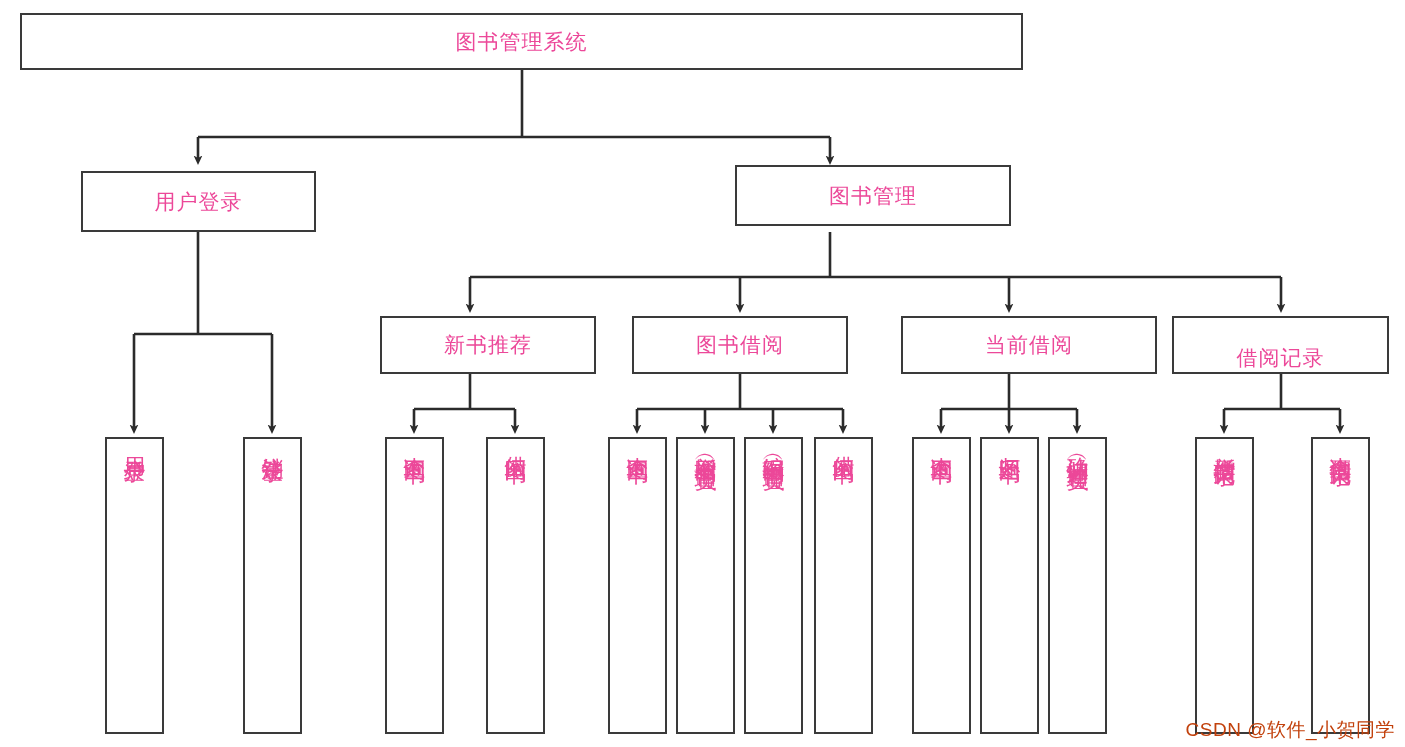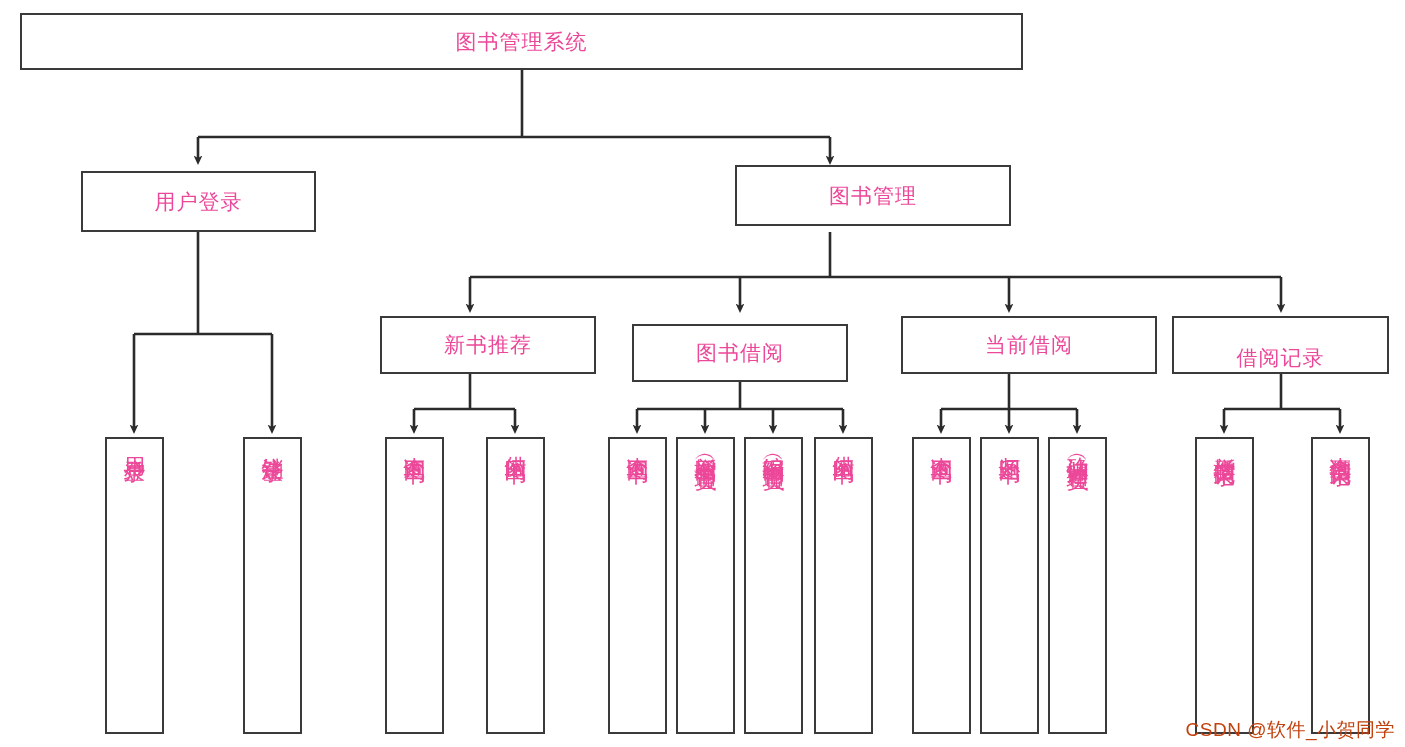--- a/index.html
+++ b/index.html
@@ -127,21 +127,21 @@
   </div>
 
   <div class="node h" style="left:711px;top:165px;width:276px;height:61px;margin-left:24px;">
     <span>图书管理</span>
   </div>
 
   <div class="node h" style="left:362px;top:316px;width:216px;height:58px;margin-left:18px;">
     <span>新书推荐</span>
   </div>
 
-  <div class="node h" style="left:632px;top:324px;width:216px;height:58px;">
+  <div class="node h" style="left:632px;top:316px;width:216px;height:58px;">
     <span>图书借阅</span>
   </div>
 
   <div class="node h" style="left:901px;top:316px;width:256px;height:58px;justify-content:center;">
     <span>当前借阅</span>
   </div>
 
   <div class="node h" style="left:1172px;top:316px;width:217px;height:58px;align-items:flex-end;">
     <span>借阅记录</span>
   </div>

